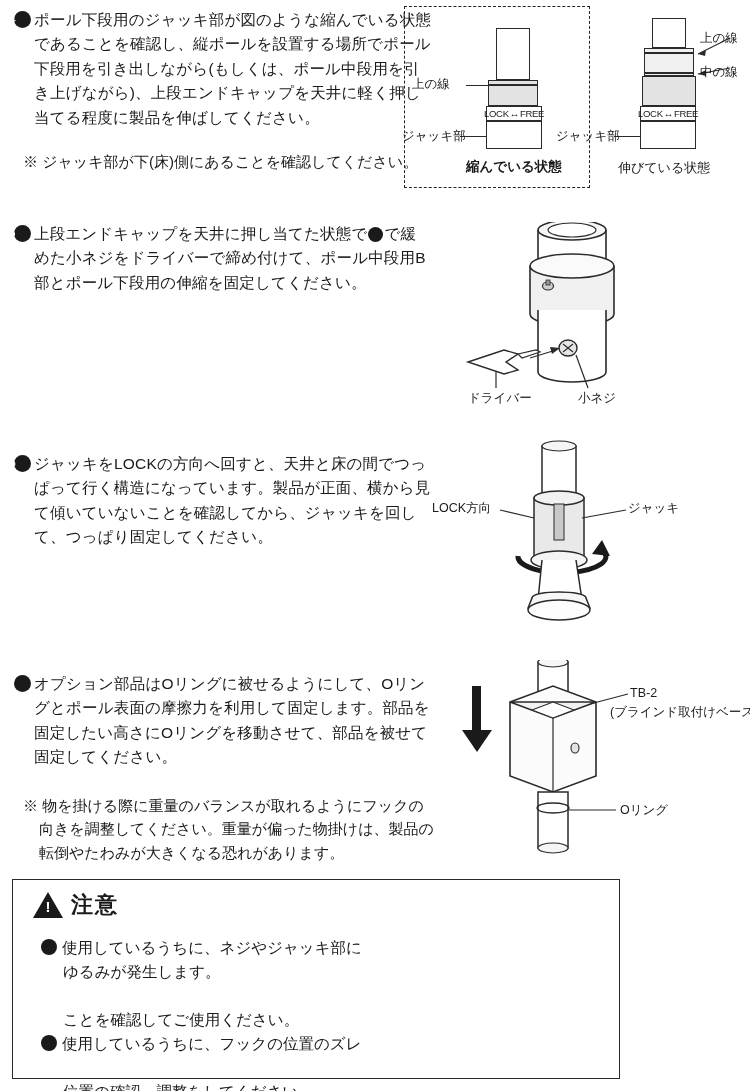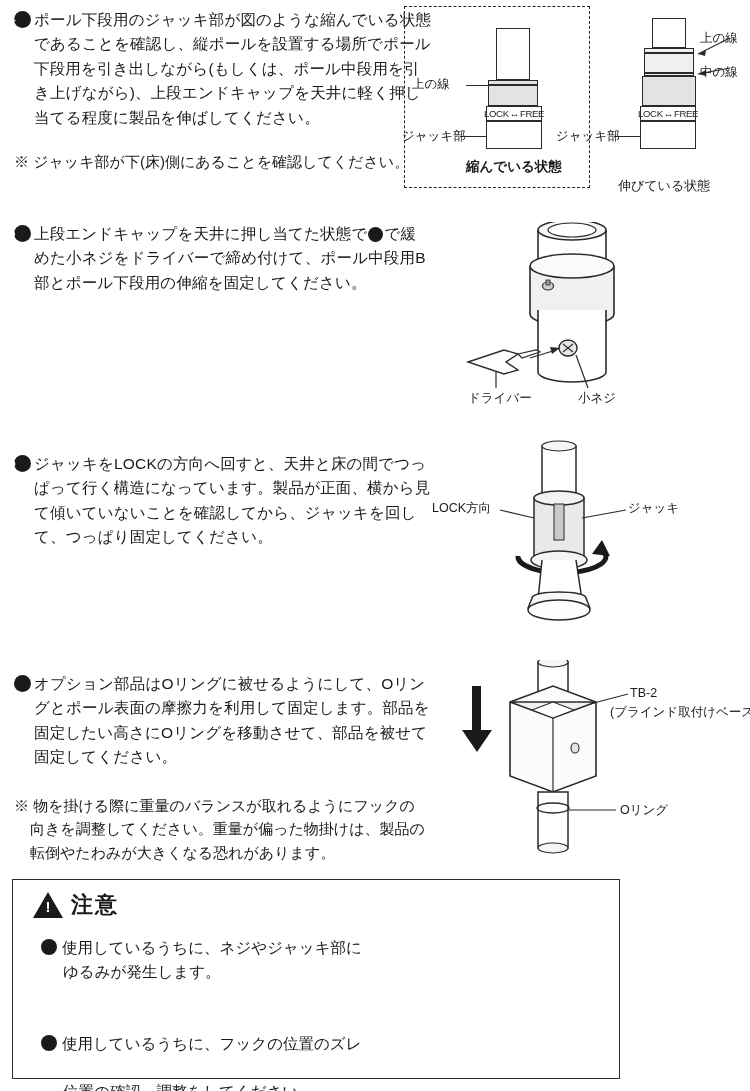--- a/index.html
+++ b/index.html
@@ -69,20 +69,21 @@
   .body-col {
     width: 398px;
   }
   .hang {
     text-indent: -20px;
     padding-left: 20px;
   }
   .hang-note {
     text-indent: -16px;
     padding-left: 16px;
+    margin-left: 9px;
   }
 
   
   .fig {
     position: absolute;
   }
   .dashed-box {
     position: absolute;
     border: 1.6px dashed #222;
     box-sizing: border-box;
@@ -247,21 +248,21 @@
       <polygon points="2,38 10,34 9,40" fill="#2a2a2a"></polygon>
       <path d="M2,58 L34,52" stroke="#2a2a2a" stroke-width="1.2" fill="none"></path>
       <polygon points="2,58 10,54 10,60" fill="#2a2a2a"></polygon>
     </svg>
     <div class="lbl" style="left:296px; top:24px;">上の線</div>
     <div class="lbl" style="left:296px; top:58px;">中の線</div>
 
     <div class="line" style="left:210px; top:130px; width:26px; height:1.2px;"></div>
     <div class="lbl" style="left:152px; top:122px;">ジャッキ部</div>
 
-    <div class="lbl" style="left:214px; top:153px; font-size:13px;margin-top:18px;">伸びている状態</div>
+    <div class="lbl" style="left:214px; top:153px; font-size:13px;">伸びている状態</div>
   </div>
 
   <div class="block body-col txt hang" style="left:14px; top:222px;">
     <span class="num">5</span><span>上段エンドキャップを天井に押し当てた状態で</span><span class="num-inline">2</span><span>で緩めた小ネジをドライバーで締め付けて、ポール中段用B部とポール下段用の伸縮を固定してください。</span>
   </div>
 
   <div class="fig" style="left:460px; top:222px; width:300px; height:205px;">
     <svg width="300" height="205">
 
       <path d="M78,8 L78,52 A34,10 0 0 0 146,52 L146,8" fill="#ffffff" stroke="#2a2a2a" stroke-width="1.6"></path>
@@ -364,20 +365,21 @@
   <div class="caution-box">
     <div class="caution-title">
       <div class="warn-tri"></div>
       <div class="caution-word">注意</div>
     </div>
 
     <div class="caution-item" style="top:56px;">
       <span class="excl">!</span><span>使用しているうちに、ネジやジャッキ部に</span><br>
       <span>ゆるみが発生します。</span><br>
       <br>
+      <span>ことを確認してご使用ください。</span>
     </div>
 
     <div class="caution-item" style="top:152px;">
       <span class="excl">!</span><span>使用しているうちに、フックの位置のズレ</span><br>
       <br>
       <span>位置の確認、調整をしてください。</span>
     </div>
   </div>
 
 </div>

